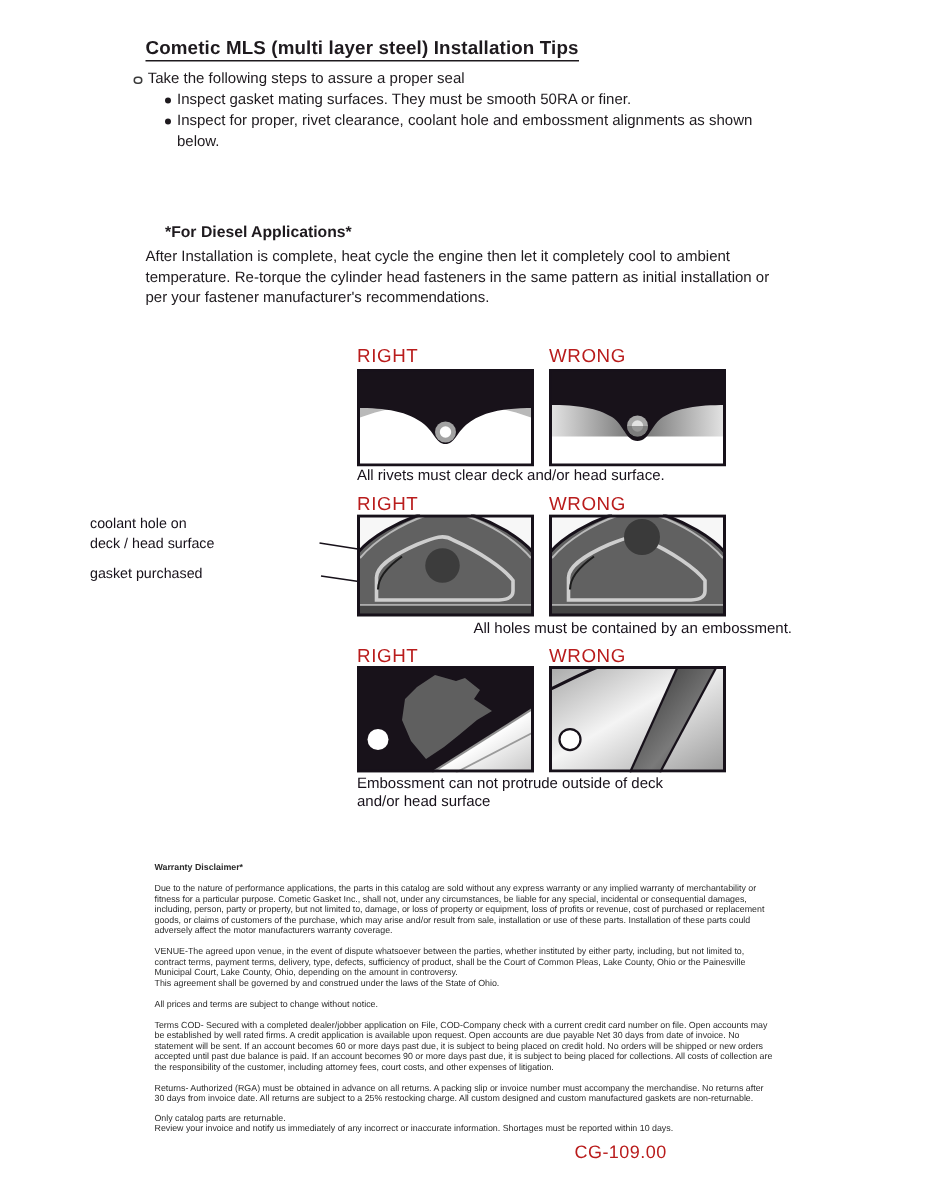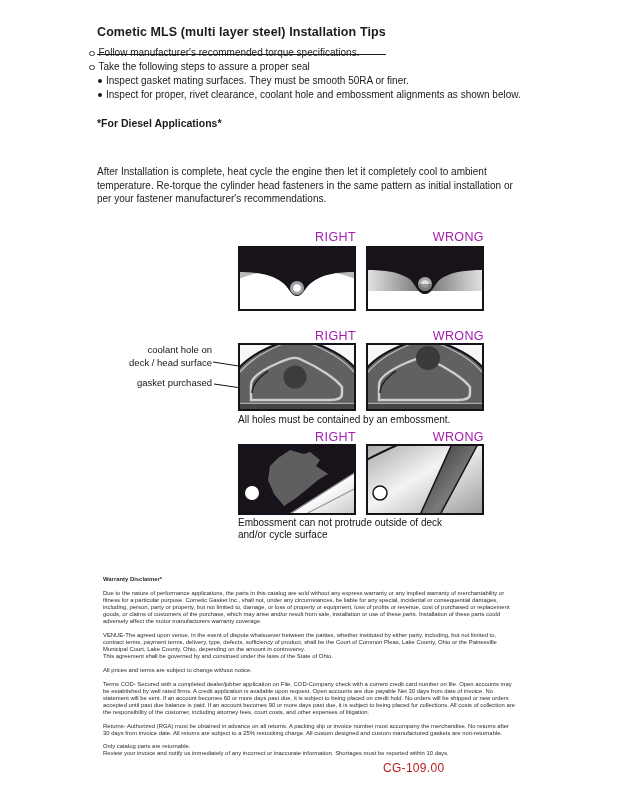--- a/index.html
+++ b/index.html
@@ -2,51 +2,47 @@
 <html><head>
 <meta charset="utf-8">
 <style>
   html,body { margin:0; padding:0; background:#ffffff; }
   .page {
     position:relative; width:618px; height:800px; background:#ffffff;
     font-family:"Liberation Sans", sans-serif; color:#1e1a1e; overflow:hidden;
   }
   .title {
     position:absolute; left:97px; top:25px; font-size:12.5px; font-weight:bold;
-    border-bottom:1.6px solid #1e1a1e; padding-bottom:15px; letter-spacing:.1px;
+    border-bottom:1.6px solid #1e1a1e; padding-bottom:1px; letter-spacing:.1px;
   }
   .bullets { position:absolute; left:89px; top:46px; width:436px; font-size:10px; line-height:14px; }
   .b-row { display:flex; align-items:flex-start; }
-  .b-row.sub { margin-left:9px; }
+  .b-row.sub { margin-left:21px; }
   .mark-o { flex:0 0 auto; width:3.5px; height:3.5px; border:1px solid #3a3a3a; border-radius:50%; margin:4.5px 4px 0 0; }
   .mark-f { flex:0 0 auto; width:4px; height:4px; background:#1e1a1e; border-radius:50%; margin:4.5px 4px 0 0; }
-  .sect-head { position:absolute; left:97px; font-size:10.5px; font-weight:bold; }
+  .sect-head { position:absolute; left:110px; font-size:10.5px; font-weight:bold;margin-top:32px; }
   .body-p { position:absolute; left:97px; width:424px; font-size:10px; line-height:13.5px; white-space:pre-line; }
-  .dlabel { position:absolute; width:118px; text-align:right; font-size:12.5px; letter-spacing:.4px; color:#a21caf; }
+  .dlabel { position:absolute; width:118px; text-align:left; font-size:12.5px; letter-spacing:.4px; color:#b91c1c; }
   .dbox { position:absolute; width:118px; display:block; }
   .dcaption { position:absolute; left:238px; width:290px; font-size:10px; line-height:12px; white-space:pre-line; color:#17111a; }
-  .ann { position:absolute; left:60px; width:152px; text-align:right; font-size:9.5px; line-height:12.5px; white-space:pre-line; color:#17111a; }
+  .ann { position:absolute; left:60px; width:152px; text-align:left; font-size:9.5px; line-height:12.5px; white-space:pre-line; color:#17111a; }
   .leader { position:absolute; left:210px; top:350px; pointer-events:none; }
   .legal { position:absolute; left:103px; top:576px; width:414px; font-size:5.9px; line-height:7.1px; color:#2b2b2b; }
   .legal .lhead { font-weight:bold; margin-bottom:7px; }
   .legal p { margin:0 0 6.5px 0; white-space:pre-line; }
   .footer-code { position:absolute; left:383px; top:761px; font-size:12px; color:#b91c1c; letter-spacing:.3px; }
 </style>
 </head>
 <body>
 
 <div class="page">
 
   <div class="title">Cometic MLS (multi layer steel) Installation Tips</div>
 
   <div class="bullets">
-    <div class="b-row">
-      <span class="mark-o"></span>
-      <span>Follow manufacturer's recommended torque specifications.</span>
-    </div>
     <div class="b-row">
       <span class="mark-o"></span>
       <span>Take the following steps to assure a proper seal</span>
     </div>
     <div class="b-row sub">
       <span class="mark-f"></span>
       <span>Inspect gasket mating surfaces.  They must be smooth 50RA or finer.</span>
     </div>
     <div class="b-row sub">
       <span class="mark-f"></span>
@@ -84,20 +80,21 @@
     <rect width="118" height="65" fill="#ffffff"></rect>
     <rect x="0" y="24" width="59" height="21" fill="url(#w1l)"></rect>
     <rect x="59" y="24" width="59" height="21" fill="url(#w1r)"></rect>
     <path d="M0,0 H118 V24 C98,24 86,26 76,32 C68,37 67,48 59,48 C51,48 50,37 42,32 C32,26 20,24 0,24 Z" fill="#18121a"></path>
     <circle cx="59" cy="38" r="7" fill="#a8a8a8"></circle>
     <circle cx="59" cy="38" r="3.8" fill="#e3e3e3"></circle>
     <path d="M52,38 A7,7 0 0 0 66,38 Z" fill="#5a5a5a" opacity="0.55"></path>
     <rect x="1" y="1" width="116" height="63" fill="none" stroke="#17111a" stroke-width="2"></rect>
   </svg>
 
+  <div class="dcaption" style="top:312px;">All rivets must clear deck and/or head surface.</div>
 
   <div class="dlabel" style="left:238px; top:329px;">RIGHT</div>
   <div class="dlabel" style="left:366px; top:329px;">WRONG</div>
 
   <div class="ann" style="top:344px;">coolant hole on
 deck / head surface</div>
   <div class="ann" style="top:377px;">gasket purchased</div>
 
   <svg class="leader" width="92" height="46" viewBox="0 0 92 46">
     <line x1="3" y1="12" x2="86" y2="25" stroke="#17111a" stroke-width="1"></line>
@@ -129,21 +126,21 @@
     <path d="M42,0 C28,5 10,14 0,26" fill="none" stroke="#17111a" stroke-width="2"></path>
     <path d="M76,0 C90,5 108,14 118,26" fill="none" stroke="#17111a" stroke-width="2"></path>
     <rect x="0" y="61" width="118" height="7" fill="#454545"></rect>
     <line x1="0" y1="60.3" x2="118" y2="60.3" stroke="#adadad" stroke-width="1.2"></line>
     <path d="M13,57 L13,42 C13,35 24,27 40,20 C52,15 58,13 64,17 C82,25 98,36 104,44 L104,51 C104,56 99,57 92,57 Z" fill="none" stroke="#cecece" stroke-width="2.4"></path>
     <path d="M14,50 C14,43 20,35 30,28" fill="none" stroke="#1c1c1c" stroke-width="1.4"></path>
     <circle cx="62" cy="15" r="12" fill="#3a3a3a"></circle>
     <rect x="1" y="1" width="116" height="66" fill="none" stroke="#17111a" stroke-width="2"></rect>
   </svg>
 
-  <div class="dcaption" style="top:414px;">All holes must be contained by an embossment.</div>
+  <div class="dcaption" style="top:414px;text-align:right;">All holes must be contained by an embossment.</div>
 
   <div class="dlabel" style="left:238px; top:430px;">RIGHT</div>
   <div class="dlabel" style="left:366px; top:430px;">WRONG</div>
 
   <svg class="dbox" style="left:238px; top:444px;" width="118" height="71" viewBox="0 0 118 71">
     <defs>
       <linearGradient id="r3b" x1="0" y1="0" x2="1" y2="1">
         <stop offset="0" stop-color="#9a9a9a"></stop>
           <stop offset="0.5" stop-color="#ffffff"></stop>
           <stop offset="1" stop-color="#c4c4c4"></stop>
@@ -174,21 +171,21 @@
     <rect width="118" height="71" fill="url(#w3bg)"></rect>
     <path d="M0,16 C12,10 24,4 34,0" fill="none" stroke="#17111a" stroke-width="2"></path>
     <path d="M86,0 L112,0 L74,71 L54,71 Z" fill="url(#w3band)"></path>
     <path d="M86,0 L54,71" fill="none" stroke="#17111a" stroke-width="1.5"></path>
     <path d="M112,0 L74,71" fill="none" stroke="#17111a" stroke-width="1.5"></path>
     <circle cx="14" cy="49" r="7" fill="#ffffff" stroke="#17111a" stroke-width="1.5"></circle>
     <rect x="1" y="1" width="116" height="69" fill="none" stroke="#17111a" stroke-width="2"></rect>
   </svg>
 
   <div class="dcaption" style="top:517px;">Embossment can not protrude outside of deck
-and/or cycle surface</div>
+and/or head surface</div>
 
   <div class="legal">
     <div class="lhead">Warranty Disclaimer*</div>
     <p>Due to the nature of performance applications, the parts in this catalog are sold without any express warranty or any implied warranty of merchantability or fitness for a particular purpose.  Cometic Gasket Inc., shall not, under any circumstances, be liable for any special, incidental or consequential damages, including, person, party or property, but not limited to, damage, or loss of property or equipment, loss of profits or revenue, cost of purchased or replacement goods, or claims of customers of the purchase, which may arise and/or result from sale, installation or use of these parts.  Installation of these parts could adversely affect the motor manufacturers warranty coverage.</p>
     <p>VENUE-The agreed upon venue, in the event of dispute whatsoever between the parties, whether instituted by either party, including, but not limited to, contract terms, payment terms, delivery, type, defects, sufficiency of product, shall be the Court of Common Pleas, Lake County, Ohio or the Painesville Municipal Court, Lake County, Ohio, depending on the amount in controversy.
 This agreement shall be governed by and construed under the laws of the State of Ohio.</p>
     <p>All prices and terms are subject to change without notice.</p>
     <p>Terms COD- Secured with a completed dealer/jobber application on File, COD-Company check with a current credit card number on file.  Open accounts may be established by well rated firms.  A credit application is available upon request.  Open accounts are due payable Net 30 days from date of invoice.  No statement will be sent.  If an account becomes 60 or more days past due, it is subject to being placed on credit hold.  No orders will be shipped or new orders accepted until past due balance is paid.  If an account becomes 90 or more days past due, it is subject to being placed for collections.  All costs of collection are the responsibility of the customer, including attorney fees, court costs, and other expenses of litigation.</p>
     <p>Returns- Authorized (RGA) must be obtained in advance on all returns.  A packing slip or invoice number must accompany the merchandise.  No returns after 30 days from invoice date.  All returns are subject to a 25% restocking charge.  All custom designed and custom manufactured gaskets are non-returnable.</p>
     <p>Only catalog parts are returnable.

